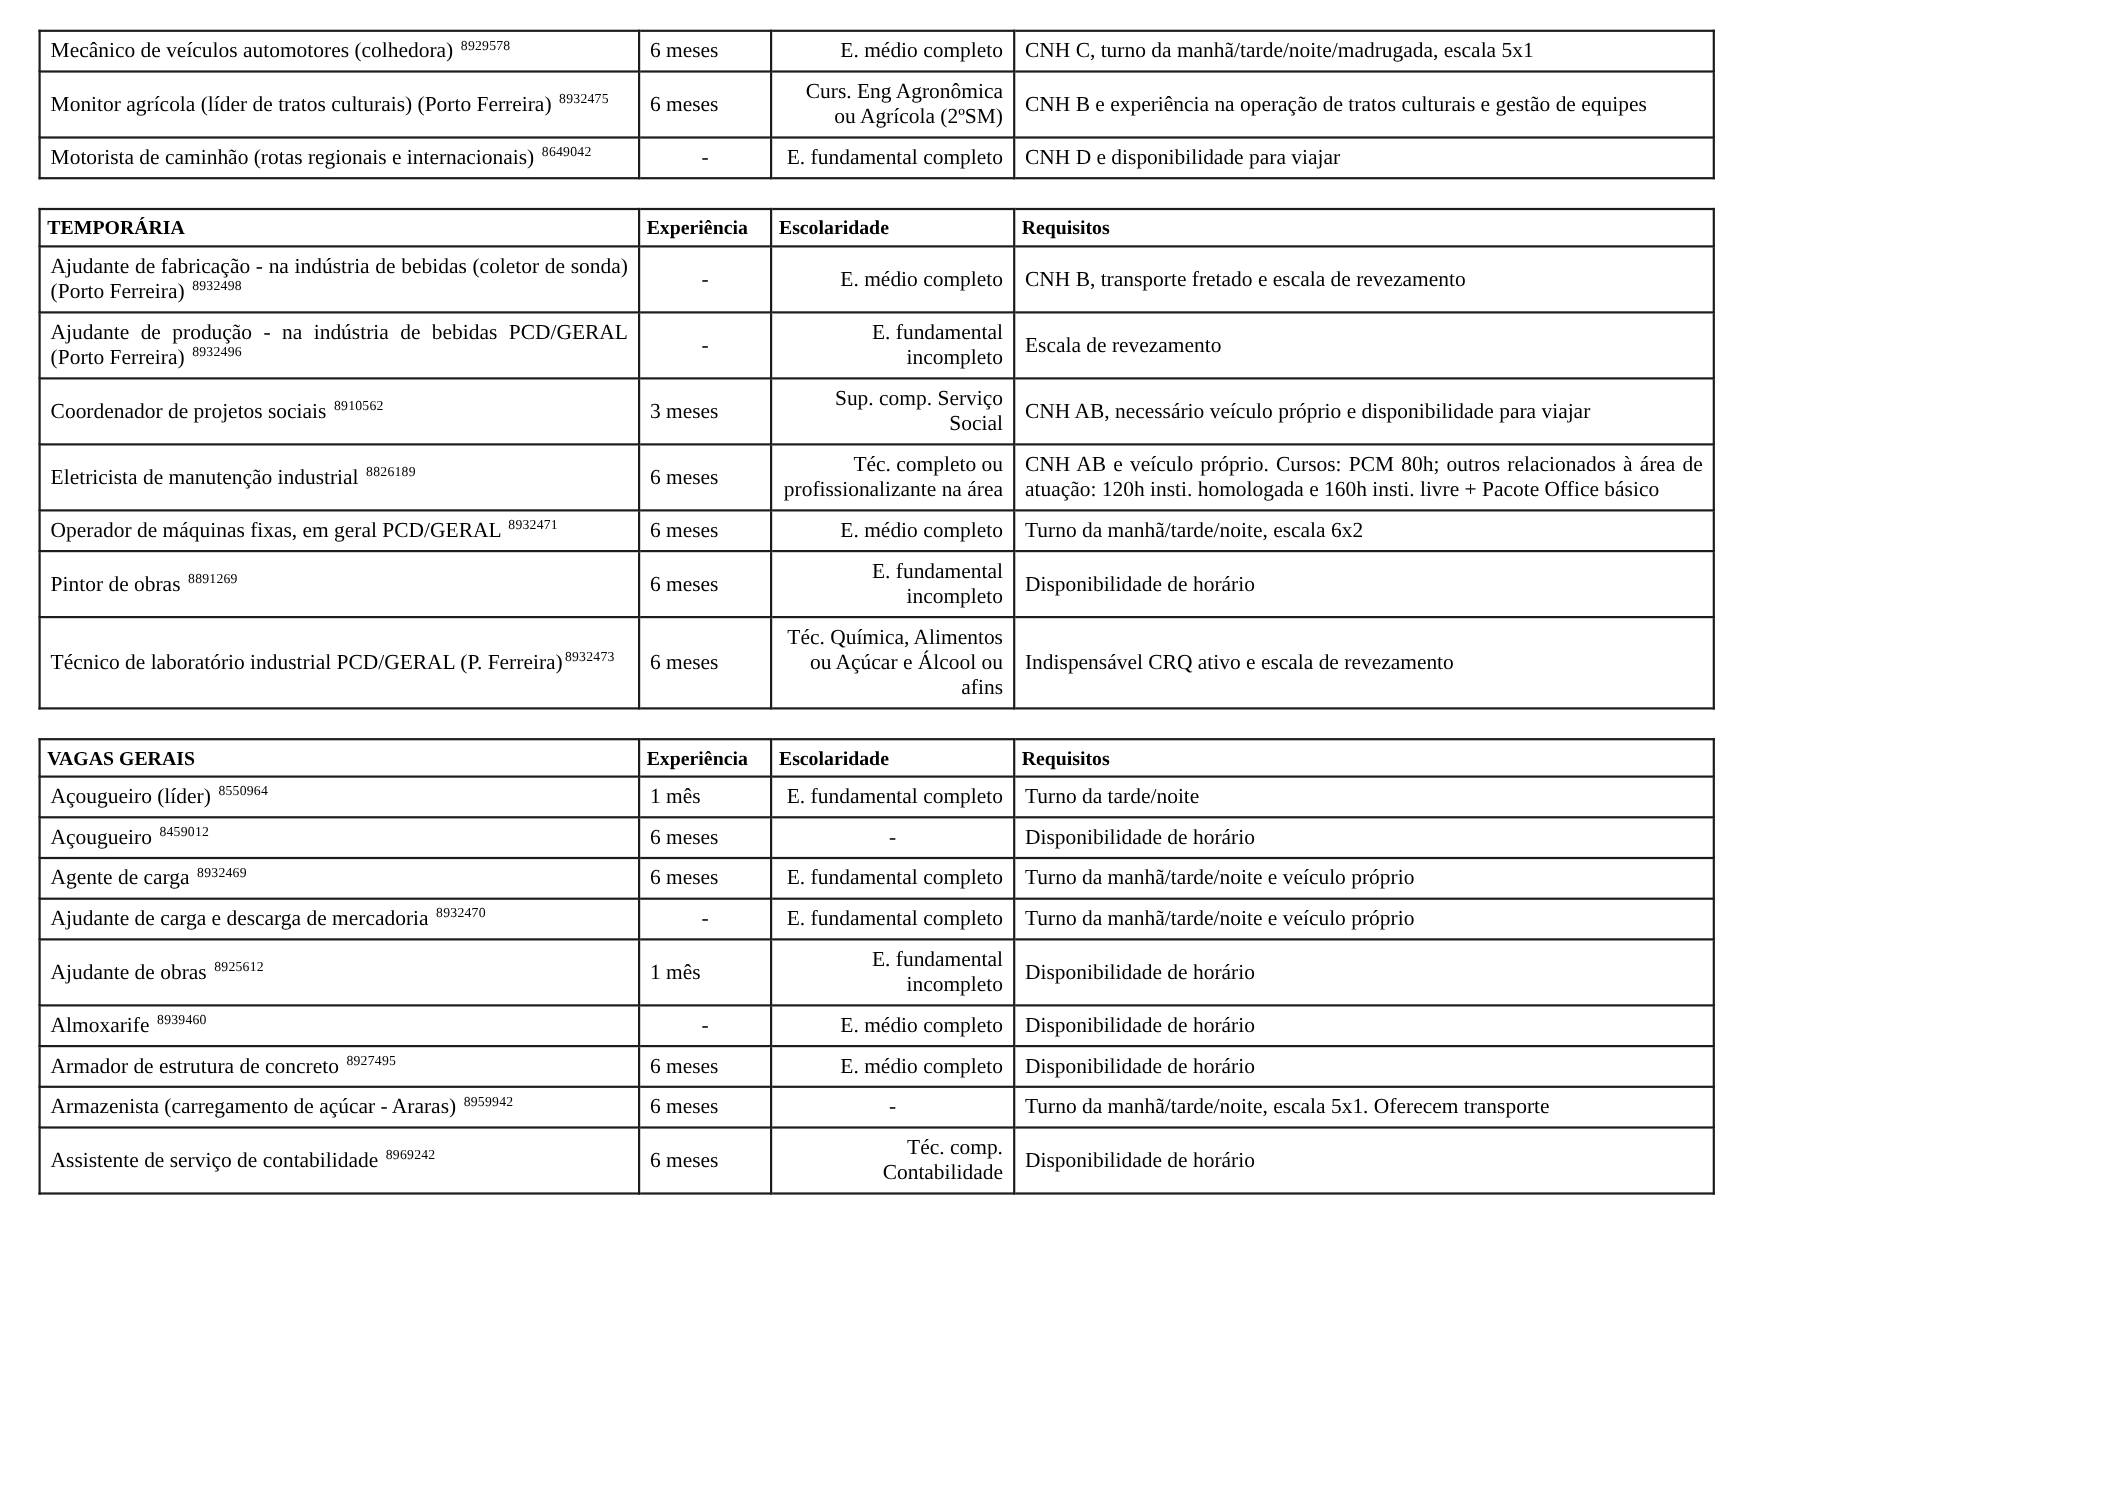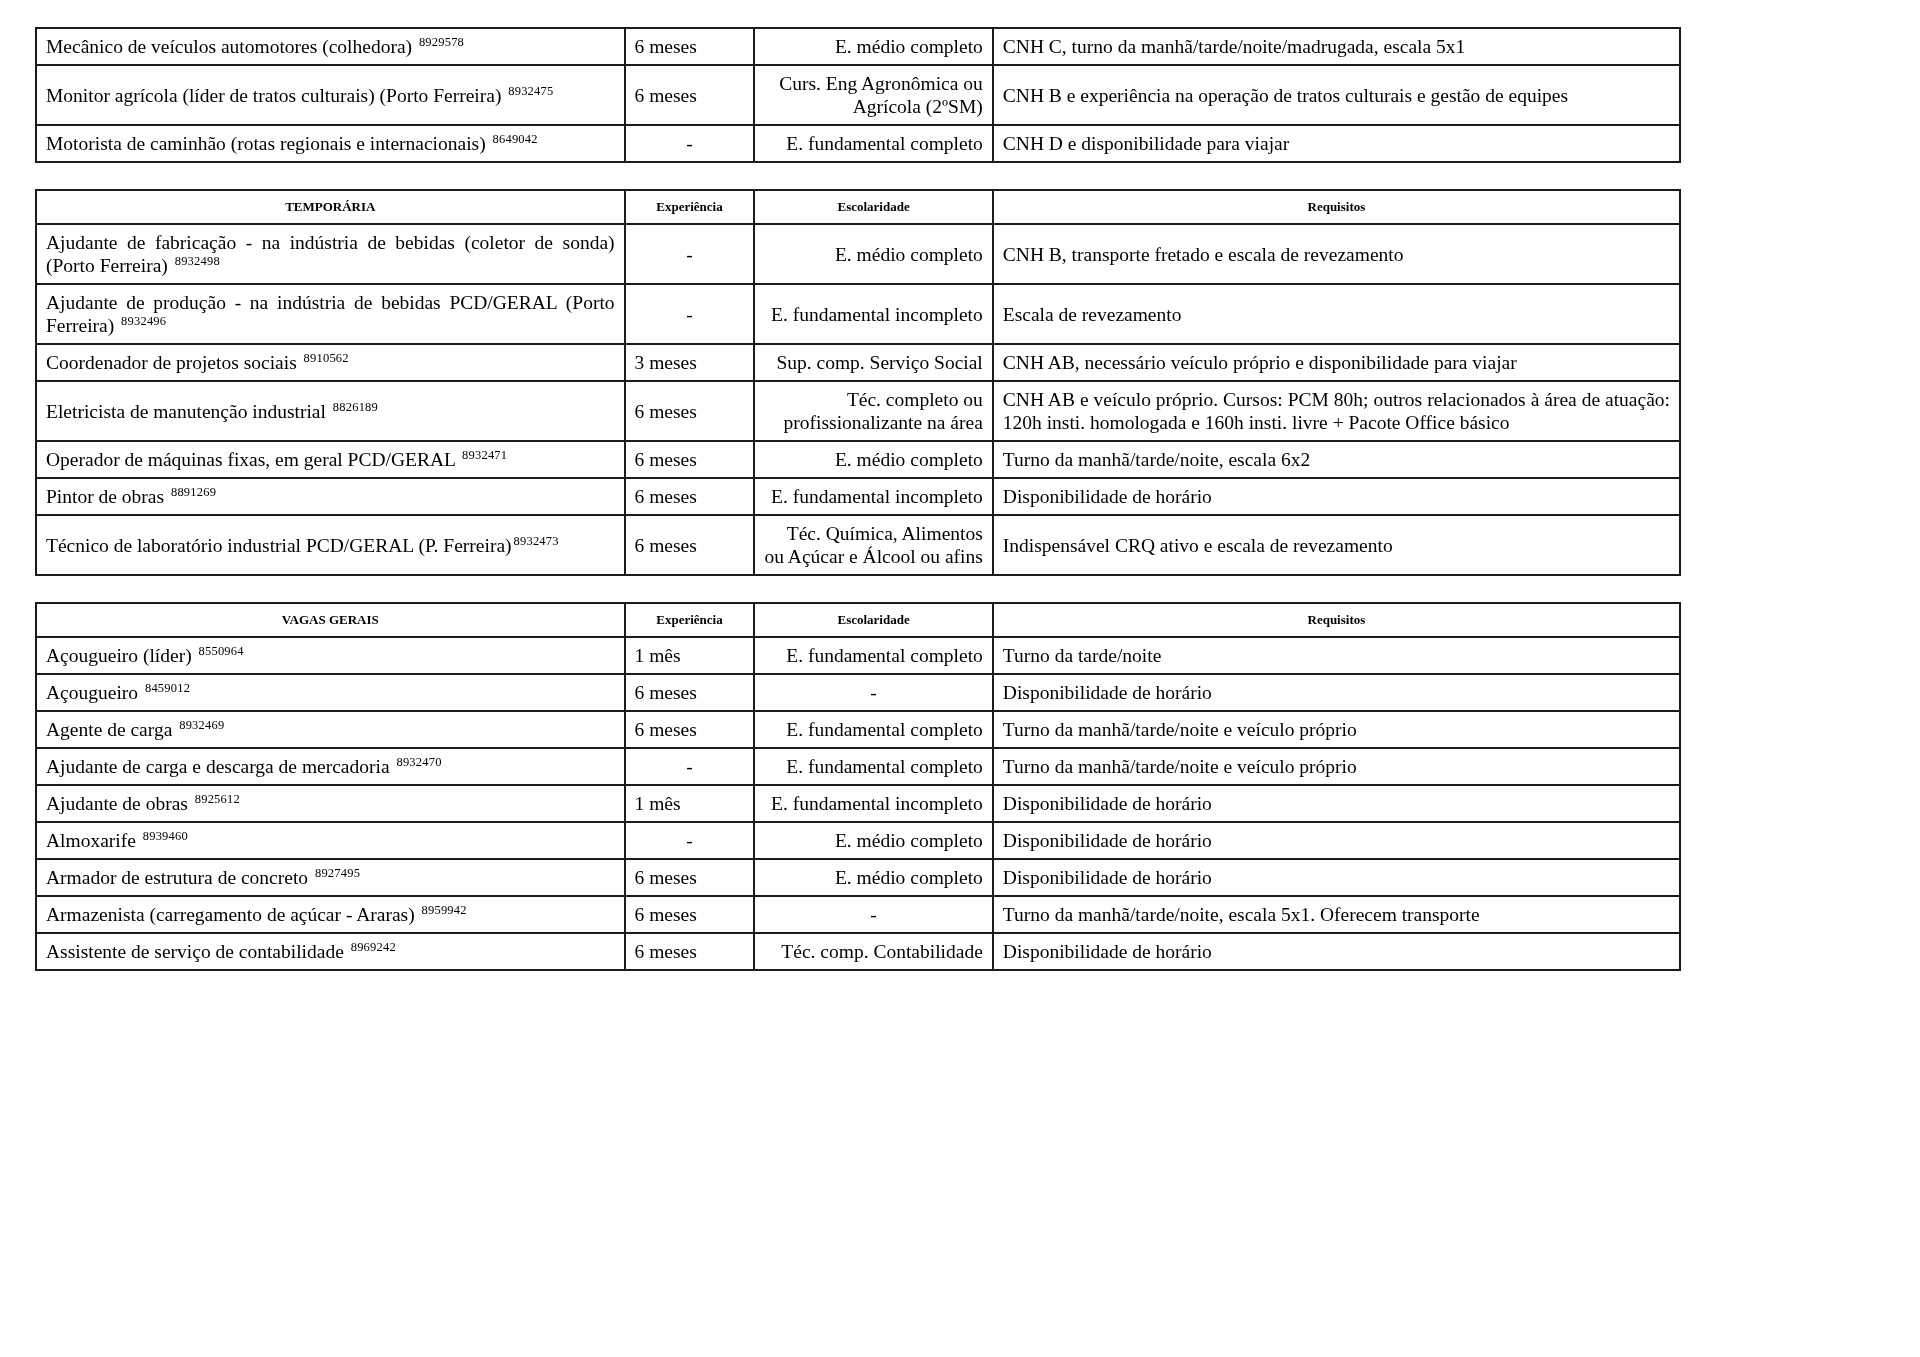--- a/index.html
+++ b/index.html
@@ -4,31 +4,31 @@
 <title></title>
 <style>
   html,body{margin:0;padding:0;}
   body{
     width:1920px;height:1357px;background:#ffffff;color:#000;
     font-family:"Liberation Serif","DejaVu Serif",serif;
     -webkit-font-smoothing:antialiased;
   }
   .page{padding:27px 36px 0 35px;}
   table.jobs{
-    border-collapse:collapse;width:1646px;table-layout:fixed;
+    border-collapse:collapse;width:1524px;table-layout:fixed;
     margin:0 0 26px 0;background:#fff;
   }
   table.jobs td, table.jobs th{
     border:2px solid #1c1c1c;
     padding:6px 9px;
     vertical-align:middle;
     overflow:hidden;
   }
   table.jobs th{
-    font-size:13px;font-weight:bold;text-align:center;
+    font-size:18px;font-weight:bold;text-align:left;
     line-height:24px;padding:4px 6px;
   }
   table.jobs td{
     font-size:19.5px;line-height:23px;
   }
   .c-title{text-align:justify;}
   .c-exp{}
   .c-edu{text-align:right;}
   .c-req{text-align:justify;}
   td.dash{text-align:center;}

